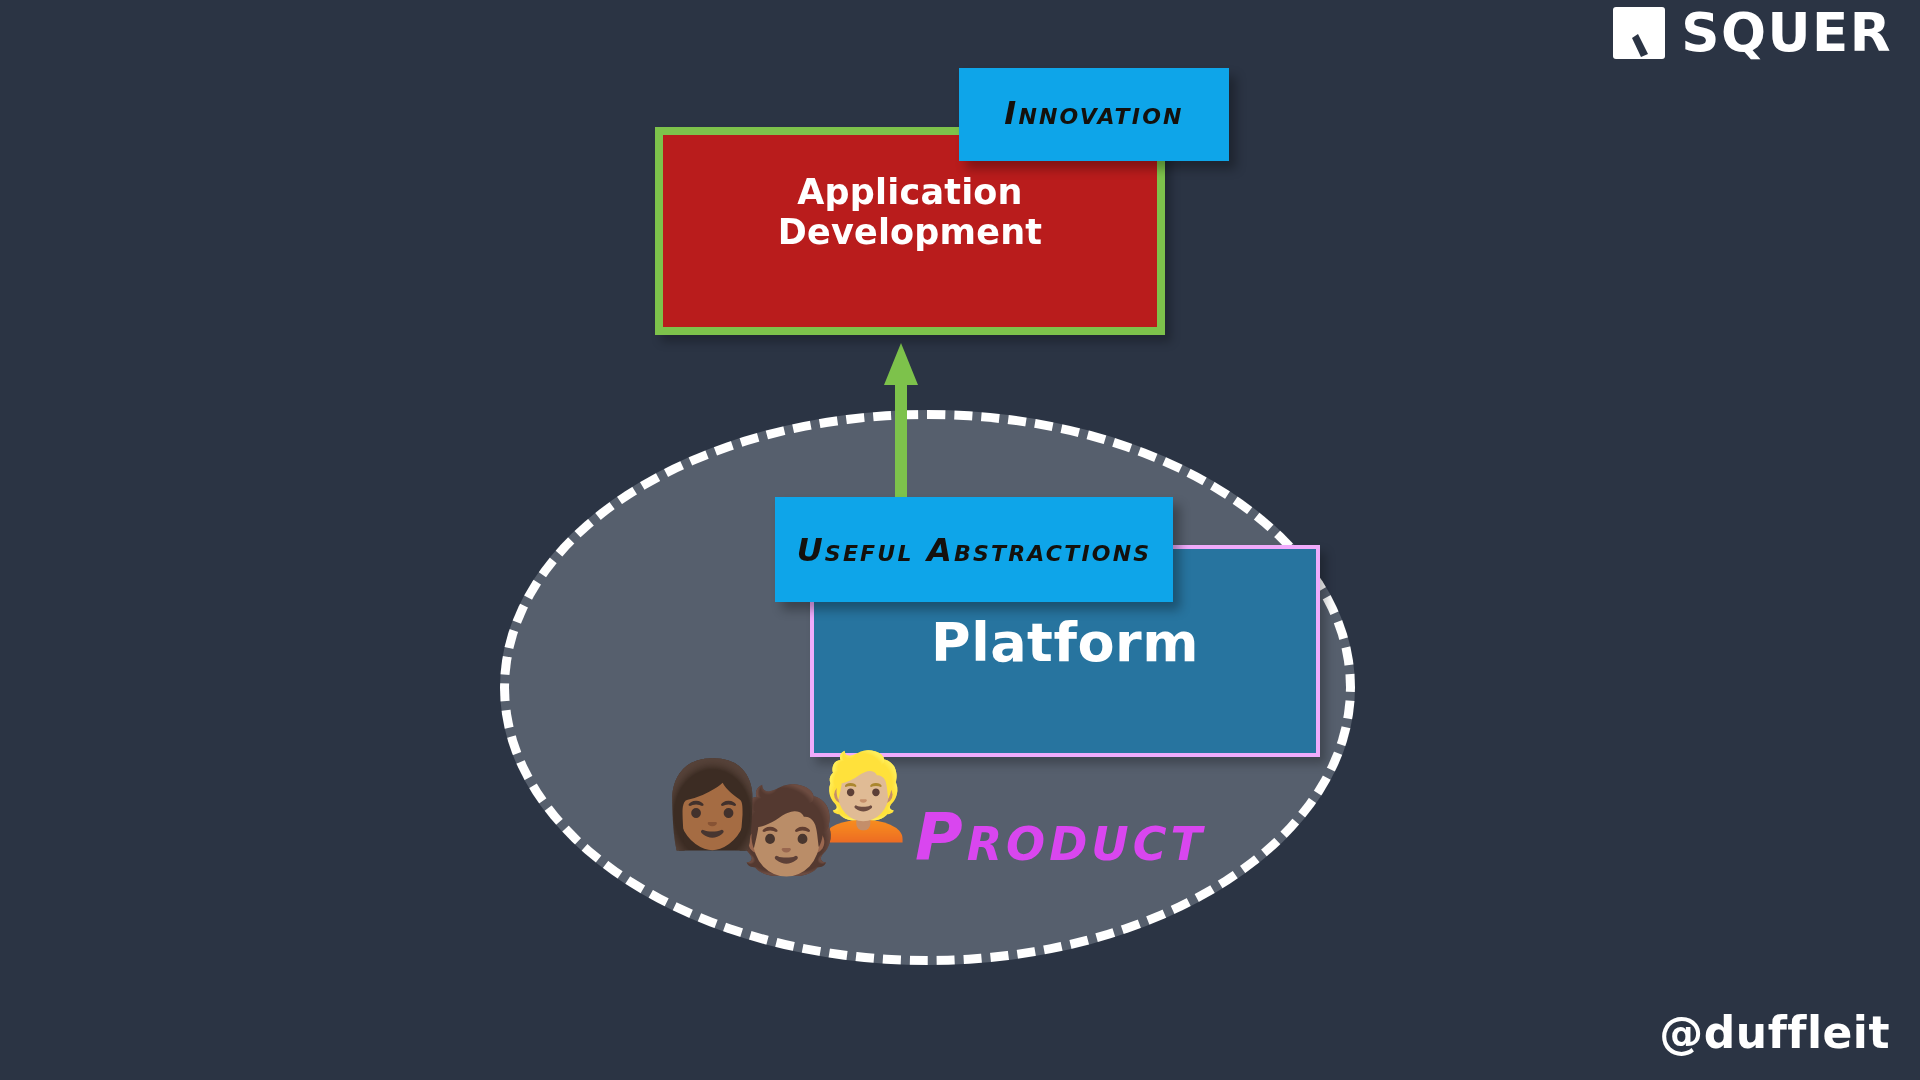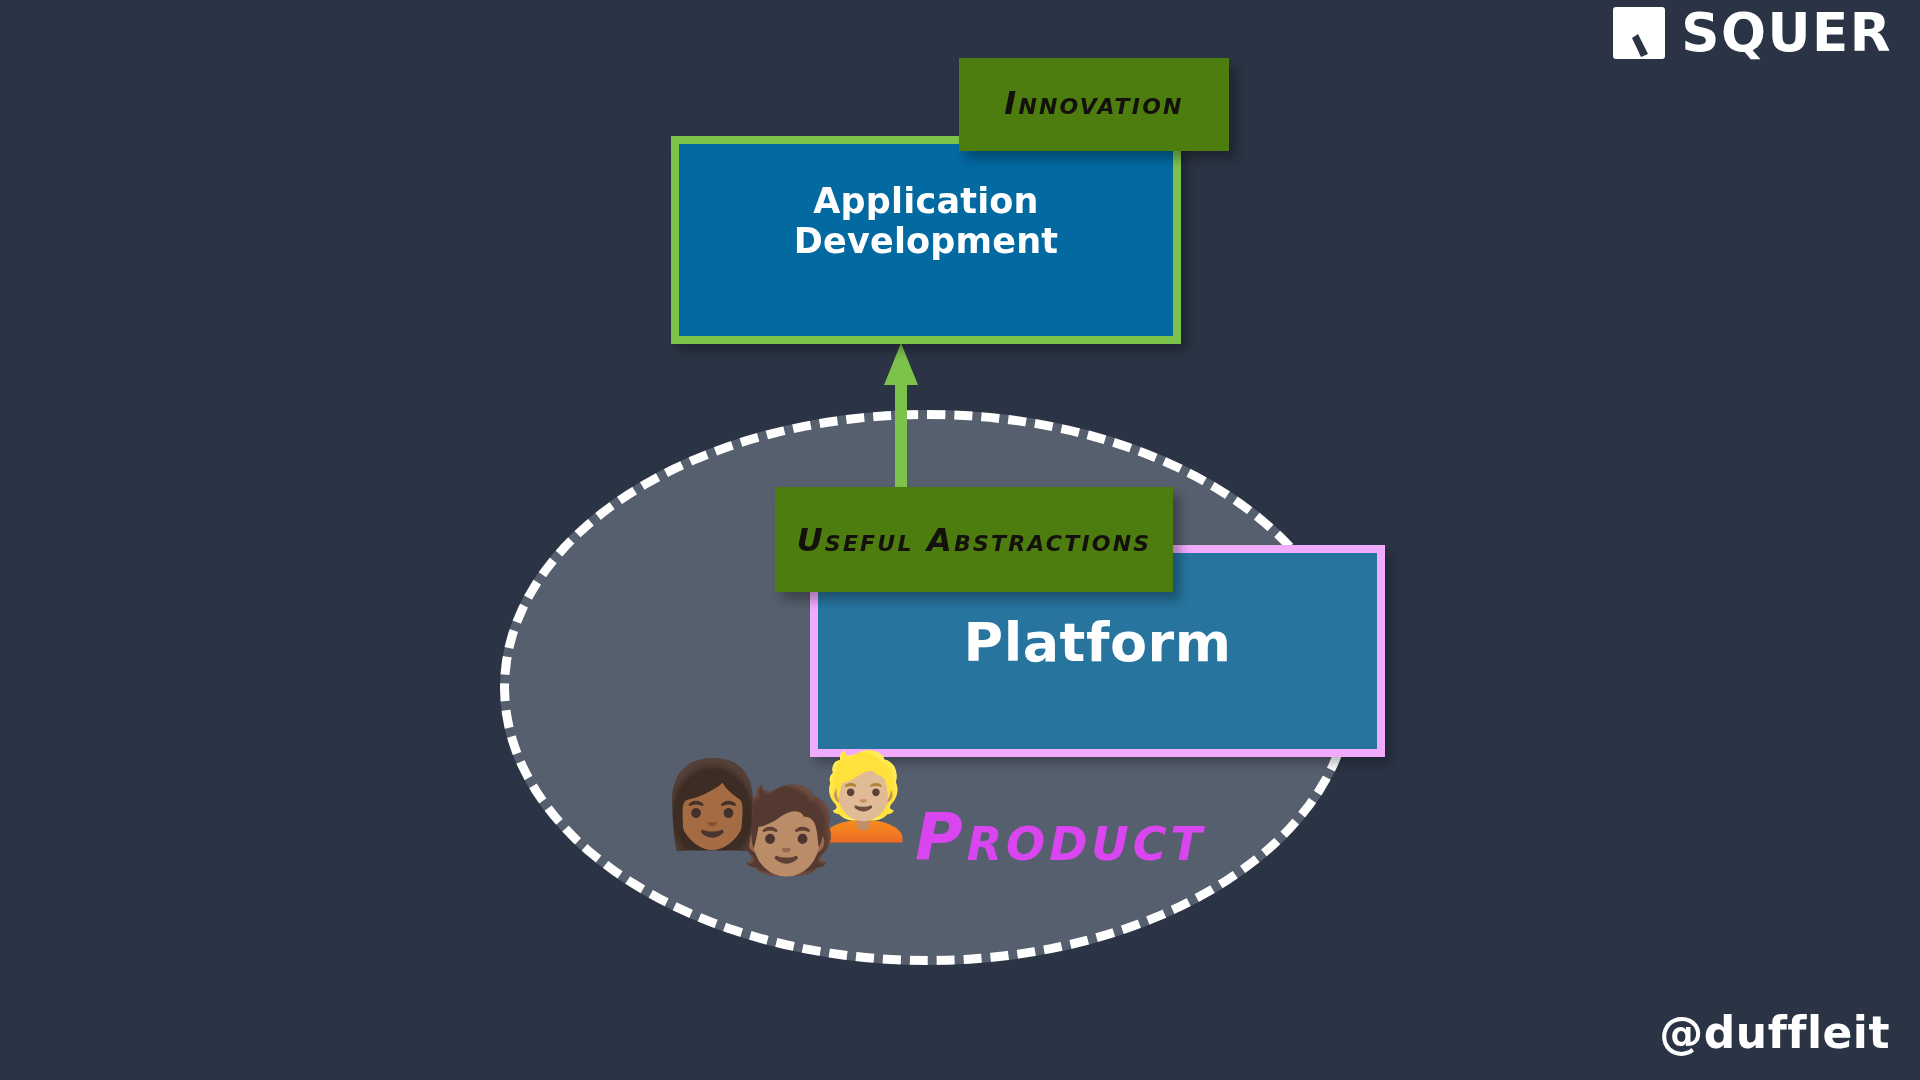--- a/index.html
+++ b/index.html
@@ -119,59 +119,59 @@
   }
   .node-box .node-label {
     color: #ffffff;
     font-weight: 700;
     text-align: center;
     font-family: "DejaVu Sans", "Liberation Sans", sans-serif;
   }
 
   .box-appdev {
     left: 655px;
-    top: 136px;
+    top: 127px;
     width: 510px;
     height: 208px;
-    background: #0369a1;
+    background: #b91c1c;
     border: 8px solid #7dc24b;
     z-index: 4;
-    margin-left: 16px;
   }
   .box-appdev .node-label {
     font-size: 35px;
     letter-spacing: 0.2px;
     margin-top: -38px;
   }
 
   .box-platform {
     left: 810px;
     top: 545px;
-    width: 575px;
+    width: 510px;
     height: 212px;
     background: #27749f;
-    border: 8px solid #f0abfc;
+    border: 4px solid #f0abfc;
     z-index: 5;
     justify-content: center;
   }
   .box-platform .node-label {
     font-size: 54px;
     letter-spacing: 0.5px;
     margin-top: -18px;
   }
 
   
   .sticky {
     position: absolute;
     box-sizing: border-box;
-    background: #4d7c0f;
+    background: #0ea5e9;
     display: flex;
     align-items: center;
     justify-content: center;
     box-shadow: 7px 8px 10px rgba(0,0,0,0.30);
+    margin-top: 10px;
   }
   .sticky .sticky-label {
     color: #14110d;
     font-weight: 700;
     font-style: italic;
     font-size: 32px;
     letter-spacing: 2.2px;
     font-variant: small-caps;
     text-transform: capitalize;
     white-space: nowrap;

